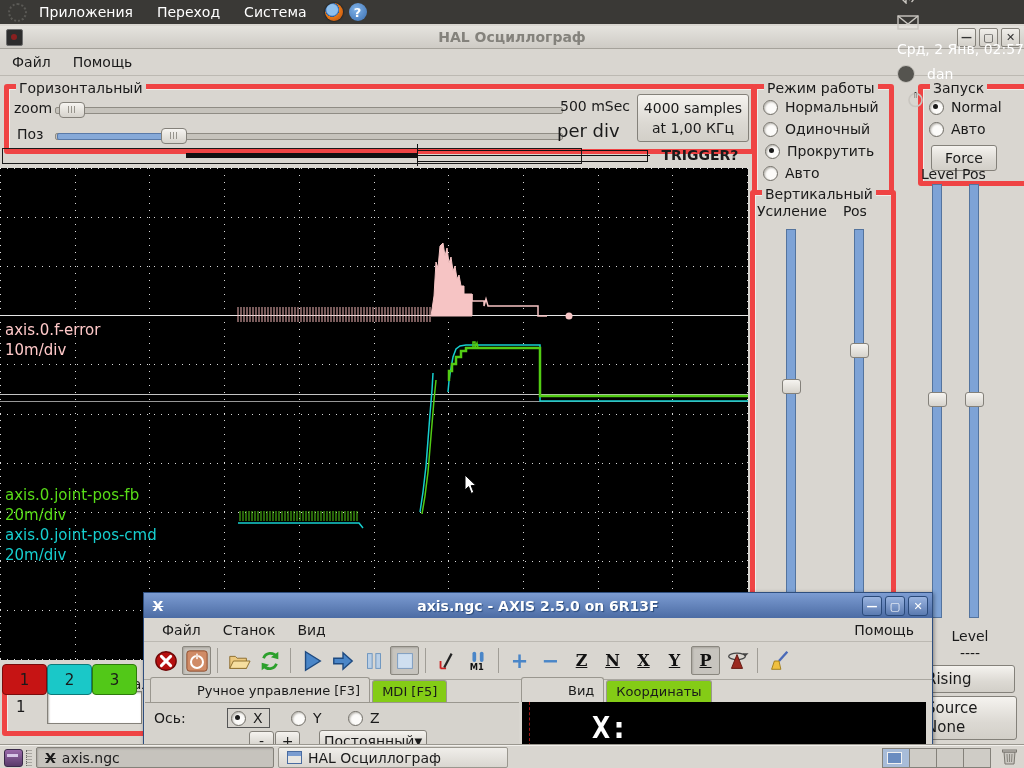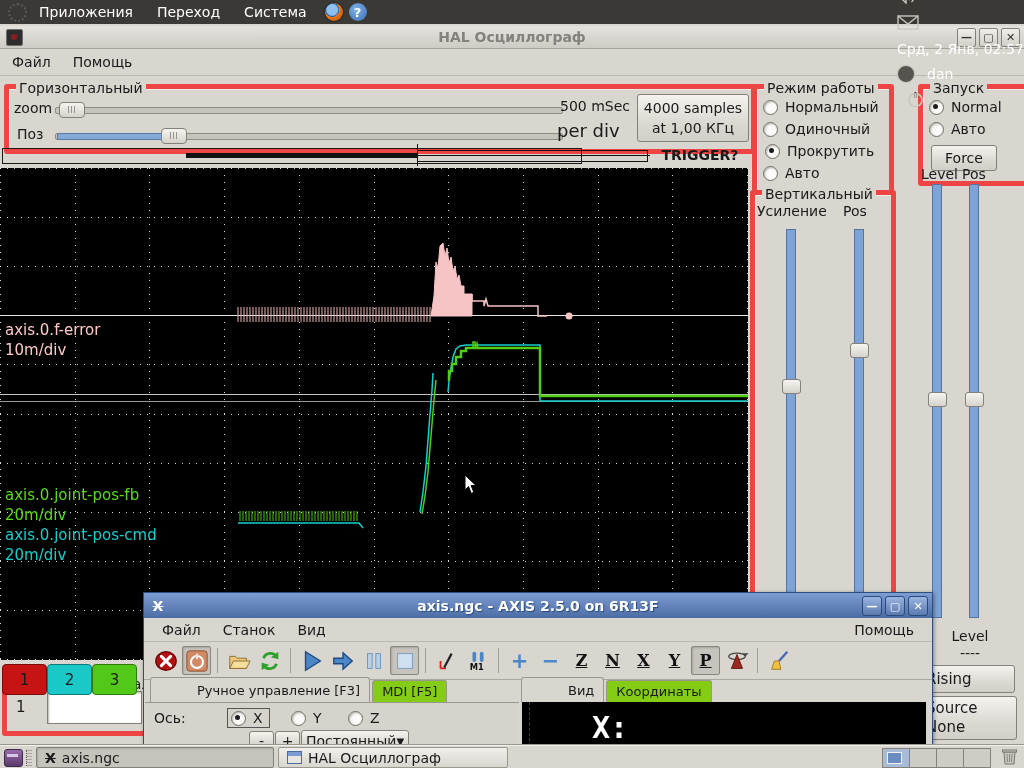--- a/index.html
+++ b/index.html
@@ -412,21 +412,21 @@
       <div class="radio" style="left:146px;top:7px;">
           <span class="rb"></span>
           <span>Y</span>
         </div>
       <div class="radio" style="left:203px;top:7px;">
           <span class="rb"></span>
           <span>Z</span>
         </div>
       <div class="btn abs" style="left:104px;top:28px;width:23px;height:18px;">-</div>
       <div class="btn abs" style="left:130px;top:28px;width:23px;height:18px;">+</div>
-      <div class="btn abs" style="left:156px;top:27px;width:98px;height:20px;justify-content:flex-start;padding:0 4px;">
+      <div class="btn abs" style="left:174px;top:27px;width:98px;height:20px;justify-content:flex-start;padding:0 4px;">
         <span>Постоянный</span>
         <span style="font-size:10px;">▼</span>
       </div>
     </div>
 
     <div class="dro">
       <div style="border-left:1px dashed #a01414;height:100%;margin-left:7px;"></div>
       <span class="dro-line" style="margin-left:62px;">X:</span>
     </div>
   </div>

